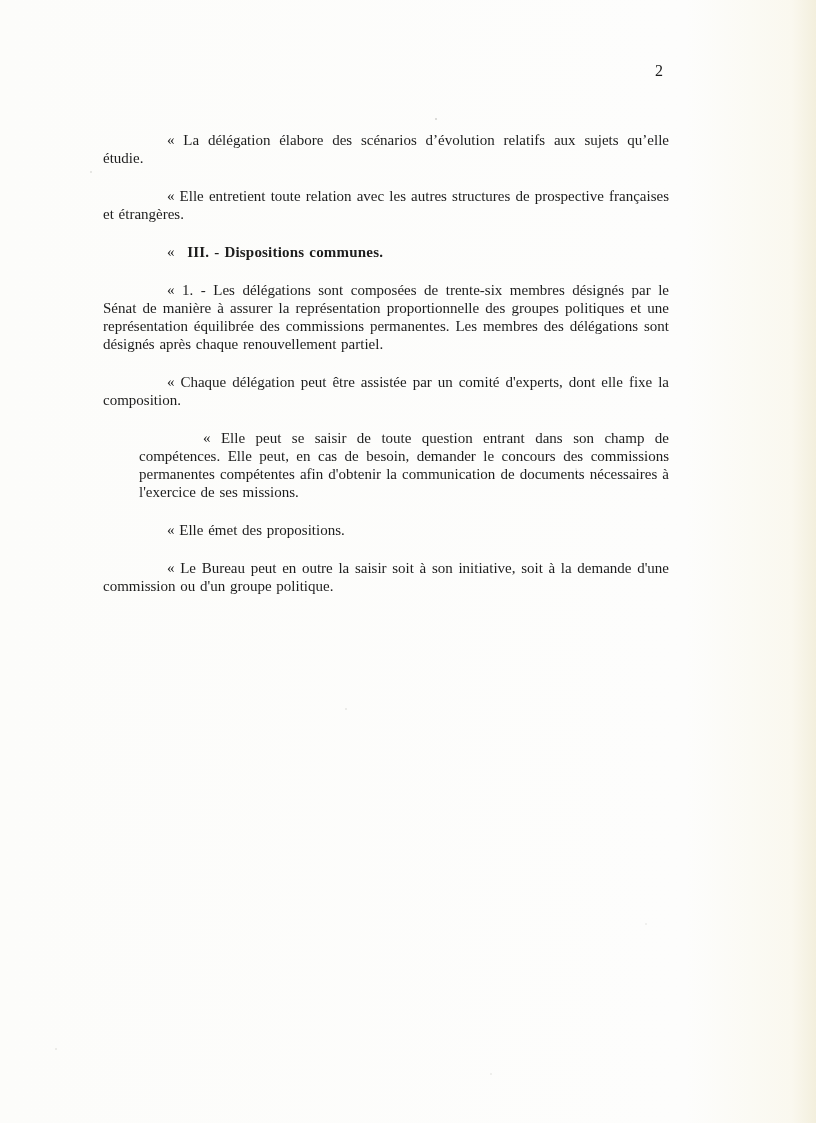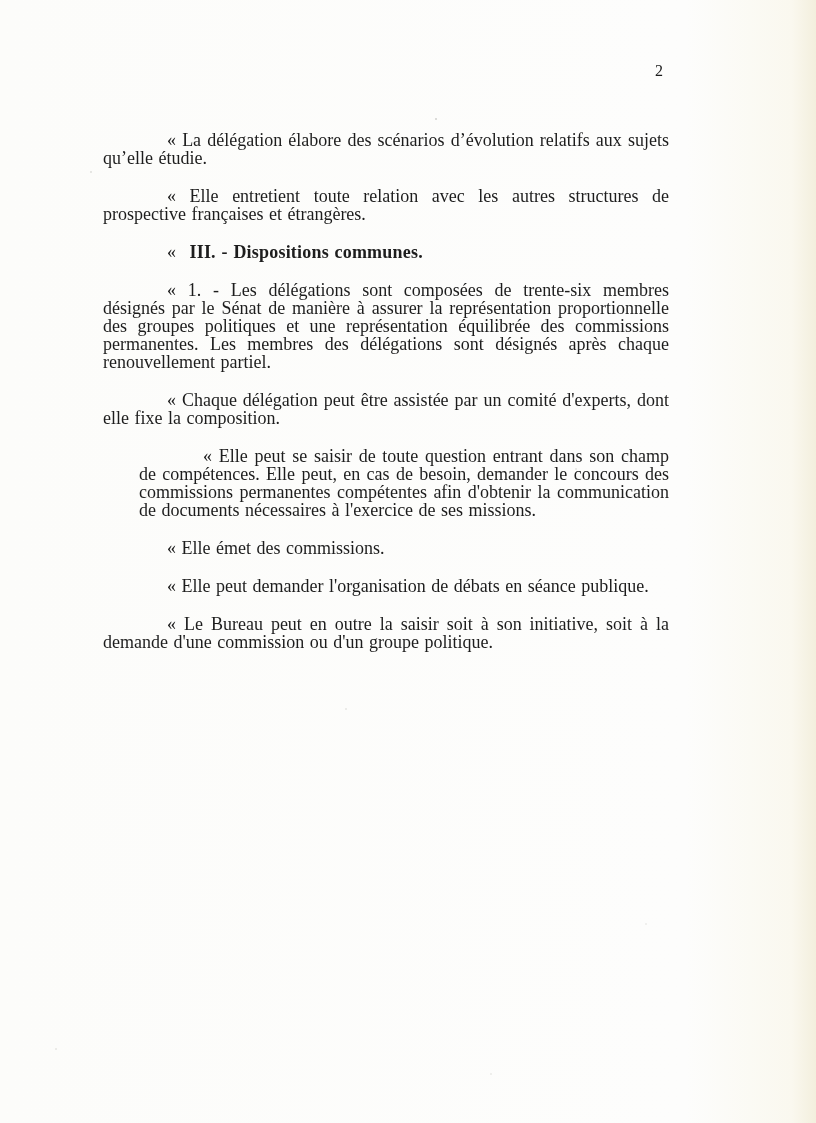--- a/index.html
+++ b/index.html
@@ -24,21 +24,21 @@
     letter-spacing: 0.5px;
     color: #1c1c1c;
   }
   .body-text {
     position: absolute;
     top: 131px;
     left: 103px;
     width: 566px;
   }
   .para {
-    font-size: 18px;
+    font-size: 15px;
     line-height: 18px;
     text-align: justify;
     text-indent: 64px;
     margin-bottom: 20px;
     color: #1d1d1d;
     word-spacing: 1px;
   }
   .para.bold .rest { font-weight: bold; letter-spacing: 0.2px; margin-left: 8px; }
   .para.gap-before { margin-top: 14px; margin-left: 36px; }
   
@@ -62,19 +62,18 @@
 <div class="sheet">
   <div class="page-number">2</div>
 
   <div class="body-text" id="doc-body">
       <p class="para">« La délégation élabore des scénarios d’évolution relatifs aux sujets qu’elle étudie.</p>
       <p class="para">« Elle entretient toute relation avec les autres structures de prospective françaises et étrangères.</p>
       <p class="para bold"><span class="lead">« </span><span class="rest">III. - Dispositions communes.</span></p>
       <p class="para">« 1. - Les délégations sont composées de trente-six membres désignés par le Sénat de manière à assurer la représentation proportionnelle des groupes politiques et une représentation équilibrée des commissions permanentes. Les membres des délégations sont désignés après chaque renouvellement partiel.</p>
       <p class="para">« Chaque délégation peut être assistée par un comité d'experts, dont elle fixe la composition.</p>
       <p class="para gap-before">« Elle peut se saisir de toute question entrant dans son champ de compétences. Elle peut, en cas de besoin, demander le concours des commissions permanentes compétentes afin d'obtenir la communication de documents nécessaires à l'exercice de ses missions.</p>
-      <p class="para">« Elle émet des commissions.</p>
-      <p class="para">« Elle peut demander l'organisation de débats en séance publique.</p>
+      <p class="para">« Elle émet des propositions.</p>
       <p class="para">« Le Bureau peut en outre la saisir soit à son initiative, soit à la demande d'une commission ou d'un groupe politique.</p>
     </div>
 
   <div class="speck" style="left:435px; top:118px;"></div>
 </div>
 
 </body></html>

